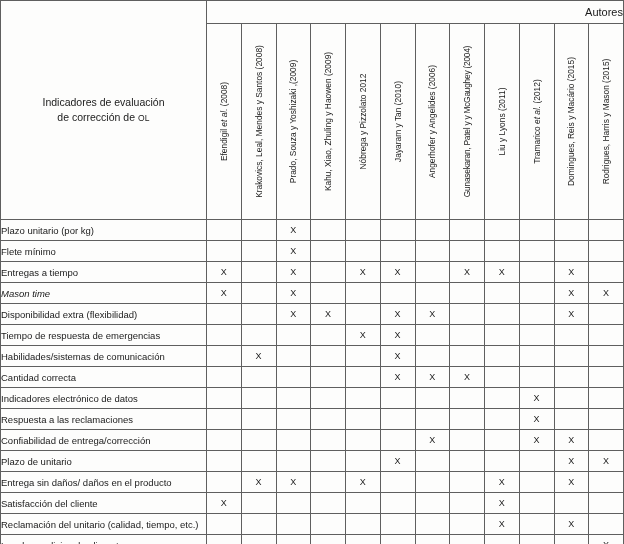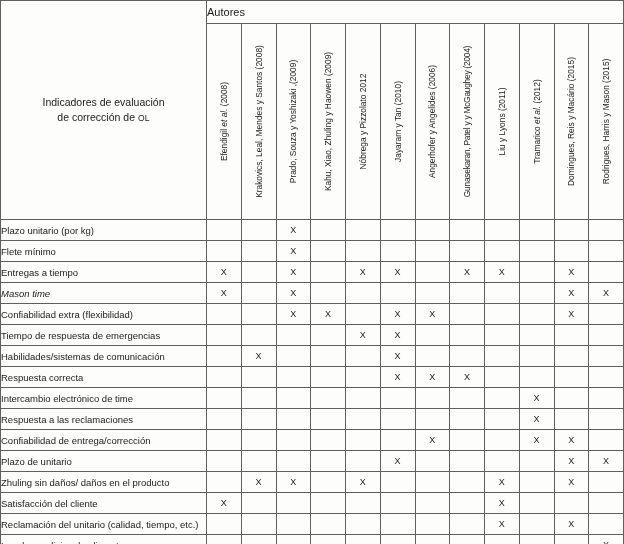--- a/index.html
+++ b/index.html
@@ -32,21 +32,21 @@
   }
   .corner .title{
     font-size:10.5px;
     line-height:15px;
     color:#1a1a1a;
   }
   .smallcaps{font-size:8.5px;letter-spacing:.2px;}
   
   .group-head{
     height:22px;
-    text-align:left;
+    text-align:right;
     vertical-align:middle;
     font-size:11px;
     color:#1a1a1a;
   }
   
   .auth-head{
     height:195px;
     vertical-align:bottom;
     text-align:center;
     position:relative;
@@ -195,21 +195,21 @@
         <td class="mark" style="width: 34px;"></td>
         <td class="mark" style="width: 34px;"></td>
         <td class="mark" style="width: 37px;"></td>
         <td class="mark" style="width: 39px;"></td>
         <td class="mark" style="width: 36px;"></td>
         <td class="mark" style="width: 34px;"></td>
         <td class="mark" style="width: 35px;"><span>X</span></td>
         <td class="mark" style="width: 36px;"><span>X</span></td>
       </tr>
       <tr>
-        <td class="ind">Confiabilidad extra (flexibilidad)</td>
+        <td class="ind">Disponibilidad extra (flexibilidad)</td>
         <td class="mark" style="width: 34px;"></td>
         <td class="mark" style="width: 32px;"></td>
         <td class="mark" style="width: 34px;"><span>X</span></td>
         <td class="mark" style="width: 33px;"><span>X</span></td>
         <td class="mark" style="width: 34px;"></td>
         <td class="mark" style="width: 34px;"><span>X</span></td>
         <td class="mark" style="width: 37px;"><span>X</span></td>
         <td class="mark" style="width: 39px;"></td>
         <td class="mark" style="width: 36px;"></td>
         <td class="mark" style="width: 34px;"></td>
@@ -240,36 +240,36 @@
         <td class="mark" style="width: 34px;"></td>
         <td class="mark" style="width: 34px;"><span>X</span></td>
         <td class="mark" style="width: 37px;"></td>
         <td class="mark" style="width: 39px;"></td>
         <td class="mark" style="width: 36px;"></td>
         <td class="mark" style="width: 34px;"></td>
         <td class="mark" style="width: 35px;"></td>
         <td class="mark" style="width: 36px;"></td>
       </tr>
       <tr>
-        <td class="ind">Respuesta correcta</td>
+        <td class="ind">Cantidad correcta</td>
         <td class="mark" style="width: 34px;"></td>
         <td class="mark" style="width: 32px;"></td>
         <td class="mark" style="width: 34px;"></td>
         <td class="mark" style="width: 33px;"></td>
         <td class="mark" style="width: 34px;"></td>
         <td class="mark" style="width: 34px;"><span>X</span></td>
         <td class="mark" style="width: 37px;"><span>X</span></td>
         <td class="mark" style="width: 39px;"><span>X</span></td>
         <td class="mark" style="width: 36px;"></td>
         <td class="mark" style="width: 34px;"></td>
         <td class="mark" style="width: 35px;"></td>
         <td class="mark" style="width: 36px;"></td>
       </tr>
       <tr>
-        <td class="ind">Intercambio electrónico de time</td>
+        <td class="ind">Indicadores electrónico de datos</td>
         <td class="mark" style="width: 34px;"></td>
         <td class="mark" style="width: 32px;"></td>
         <td class="mark" style="width: 34px;"></td>
         <td class="mark" style="width: 33px;"></td>
         <td class="mark" style="width: 34px;"></td>
         <td class="mark" style="width: 34px;"></td>
         <td class="mark" style="width: 37px;"></td>
         <td class="mark" style="width: 39px;"></td>
         <td class="mark" style="width: 36px;"></td>
         <td class="mark" style="width: 34px;"><span>X</span></td>
@@ -315,21 +315,21 @@
         <td class="mark" style="width: 34px;"></td>
         <td class="mark" style="width: 34px;"><span>X</span></td>
         <td class="mark" style="width: 37px;"></td>
         <td class="mark" style="width: 39px;"></td>
         <td class="mark" style="width: 36px;"></td>
         <td class="mark" style="width: 34px;"></td>
         <td class="mark" style="width: 35px;"><span>X</span></td>
         <td class="mark" style="width: 36px;"><span>X</span></td>
       </tr>
       <tr>
-        <td class="ind">Zhuling sin daños/ daños en el producto</td>
+        <td class="ind">Entrega sin daños/ daños en el producto</td>
         <td class="mark" style="width: 34px;"></td>
         <td class="mark" style="width: 32px;"><span>X</span></td>
         <td class="mark" style="width: 34px;"><span>X</span></td>
         <td class="mark" style="width: 33px;"></td>
         <td class="mark" style="width: 34px;"><span>X</span></td>
         <td class="mark" style="width: 34px;"></td>
         <td class="mark" style="width: 37px;"></td>
         <td class="mark" style="width: 39px;"></td>
         <td class="mark" style="width: 36px;"><span>X</span></td>
         <td class="mark" style="width: 34px;"></td>

